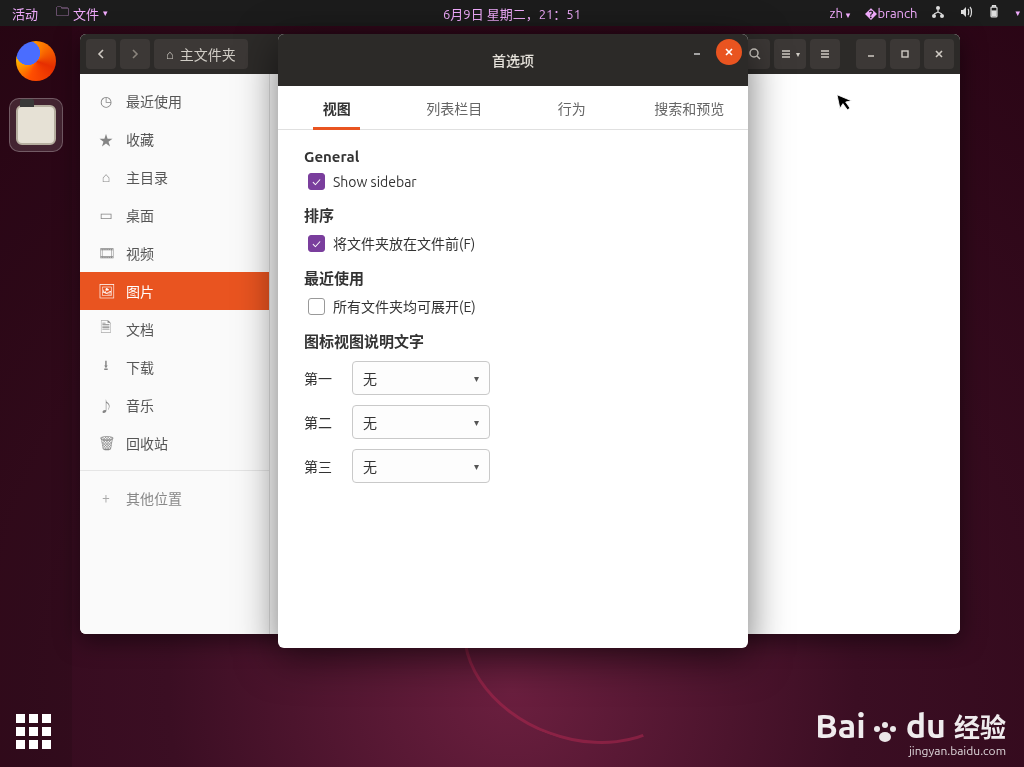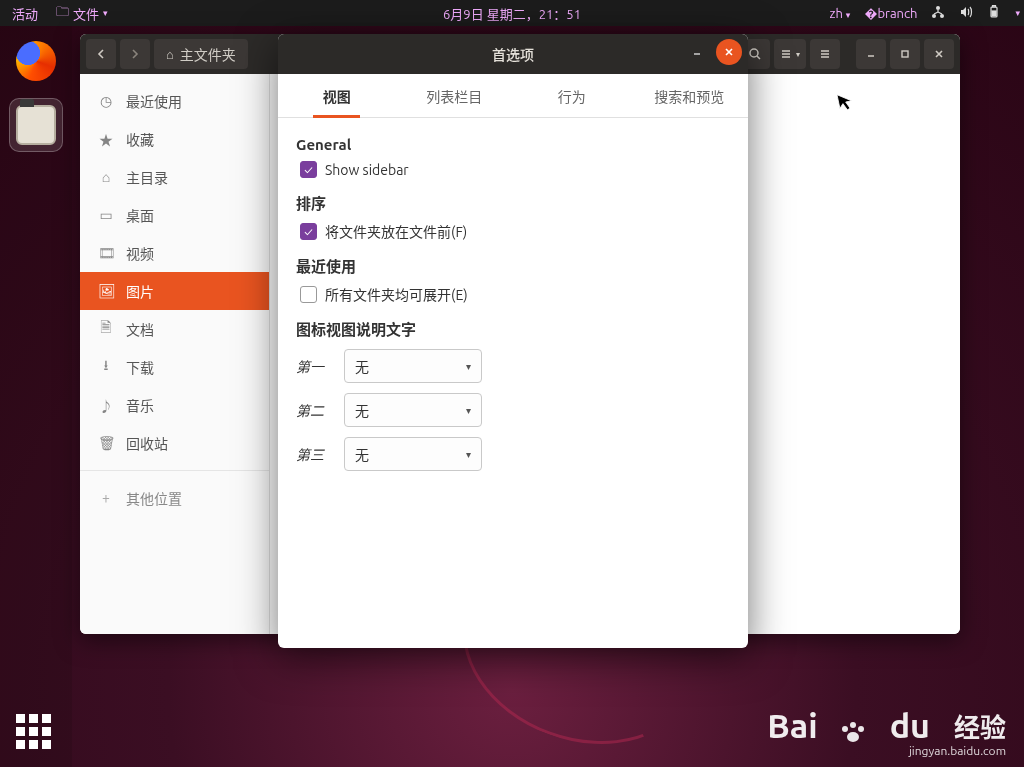--- a/index.html
+++ b/index.html
@@ -38,45 +38,45 @@
   .side-item { height:38px; display:flex; align-items:center; gap:12px; padding:0 18px; }
   .side-item.active { background:#e95420; color:#fff; }
   .side-item .ico { width:16px; text-align:center; opacity:0.7; font-size:14px;}
   .side-item.active .ico{opacity:1;}
   .side-divider{ height:1px;background:#e5e5e5;margin:8px 0;}
   .side-item.other{ color:#888;}
   .content-area{ flex:1; background:#fff;}
 
   
   .prefs { position:absolute; left:278px; top:34px; width:470px; height:614px; background:#fff; border-radius:6px; overflow:hidden; box-shadow:0 10px 40px rgba(0,0,0,0.55); }
-  .prefs-header { height:40px; background:#2c2a28; display:flex; align-items:center; justify-content:center; position:relative; color:#e5e1da; font-size:14px; font-weight:500;}
+  .prefs-header { height:52px; background:#2c2a28; display:flex; align-items:center; justify-content:center; position:relative; color:#e5e1da; font-size:14px; font-weight:500;}
   .prefs-ctrls { position:absolute; right:6px; top:5px; display:flex; gap:6px;}
   .prefs-ctrls .win-min{width:26px;height:26px;display:flex;align-items:center;justify-content:center;color:#ccc;border-radius:13px;}
   .prefs-ctrls .win-close{width:26px;height:26px;border-radius:13px;background:#e95420;color:#fff;display:flex;align-items:center;justify-content:center;font-size:12px;}
   .prefs-tabs { height:44px; display:flex; border-bottom:1px solid #e0e0e0;}
   .prefs-tab { flex:1; display:flex; align-items:center; justify-content:center; font-size:14px; color:#666; position:relative;}
   .prefs-tab.active { color:#333; font-weight:600;}
   .prefs-tab.active::after{content:"";position:absolute;left:30%;right:30%;bottom:-1px;height:3px;background:#e95420;}
-  .prefs-body { padding:14px 18px; font-size:14px; color:#333;}
+  .prefs-body { padding:14px 26px; font-size:14px; color:#333;}
   .section-title { font-weight:700; margin-top:4px; margin-bottom:8px; font-size:15px;}
   .check-row { display:flex; align-items:center; gap:8px; margin:4px 0 14px 4px;}
   .check { width:17px;height:17px;border-radius:3px;border:1px solid #999;display:flex;align-items:center;justify-content:center;background:#fff;}
   .check.checked{ background:#7a3e9d;border-color:#7a3e9d;color:#fff;font-size:12px;}
   .desc { color:#444; margin:6px 0 12px 0; font-size:14px;}
   .combo-row { display:flex; align-items:center; gap:12px; margin:10px 0;}
-  .combo-row label{ width:36px; color:#333;font-style:italic;}
+  .combo-row label{ width:36px; color:#333;}
   .combo { width:138px; height:34px; border:1px solid #c9c9c9; border-radius:4px; background:#fdfdfd; display:flex; align-items:center; justify-content:space-between; padding:0 10px; color:#333;}
   .combo .caret{font-size:10px;color:#555;}
 
   
   .cursor { position:absolute; left:838px; top:92px; font-size:16px; color:#000; transform:rotate(-12deg); pointer-events:none;}
 
   
   .watermark { position:absolute; right:18px; bottom:10px; color:rgba(255,255,255,0.92); text-align:right; font-family:Arial,sans-serif;}
-  .watermark .brand{ font-size:34px; font-weight:700; display:flex; align-items:flex-end; gap:24px; justify-content:flex-end;}
+  .watermark .brand{ font-size:34px; font-weight:700; display:flex; align-items:flex-end; gap:8px; justify-content:flex-end;}
   .watermark .brand .jy{ font-size:26px;}
   .watermark .sub{ font-size:12px; opacity:0.9;}
   .paw { display:inline-block; width:22px;height:22px; position:relative; margin-right:2px;}
   .paw span{position:absolute;background:rgba(255,255,255,0.9);border-radius:50%;}
   .paw .p1{width:6px;height:6px;left:0;top:4px;}
   .paw .p2{width:6px;height:6px;left:8px;top:0;}
   .paw .p3{width:6px;height:6px;left:16px;top:4px;}
   .paw .p4{width:12px;height:10px;left:5px;top:10px;border-radius:50% 50% 50% 50%;}
 
   

